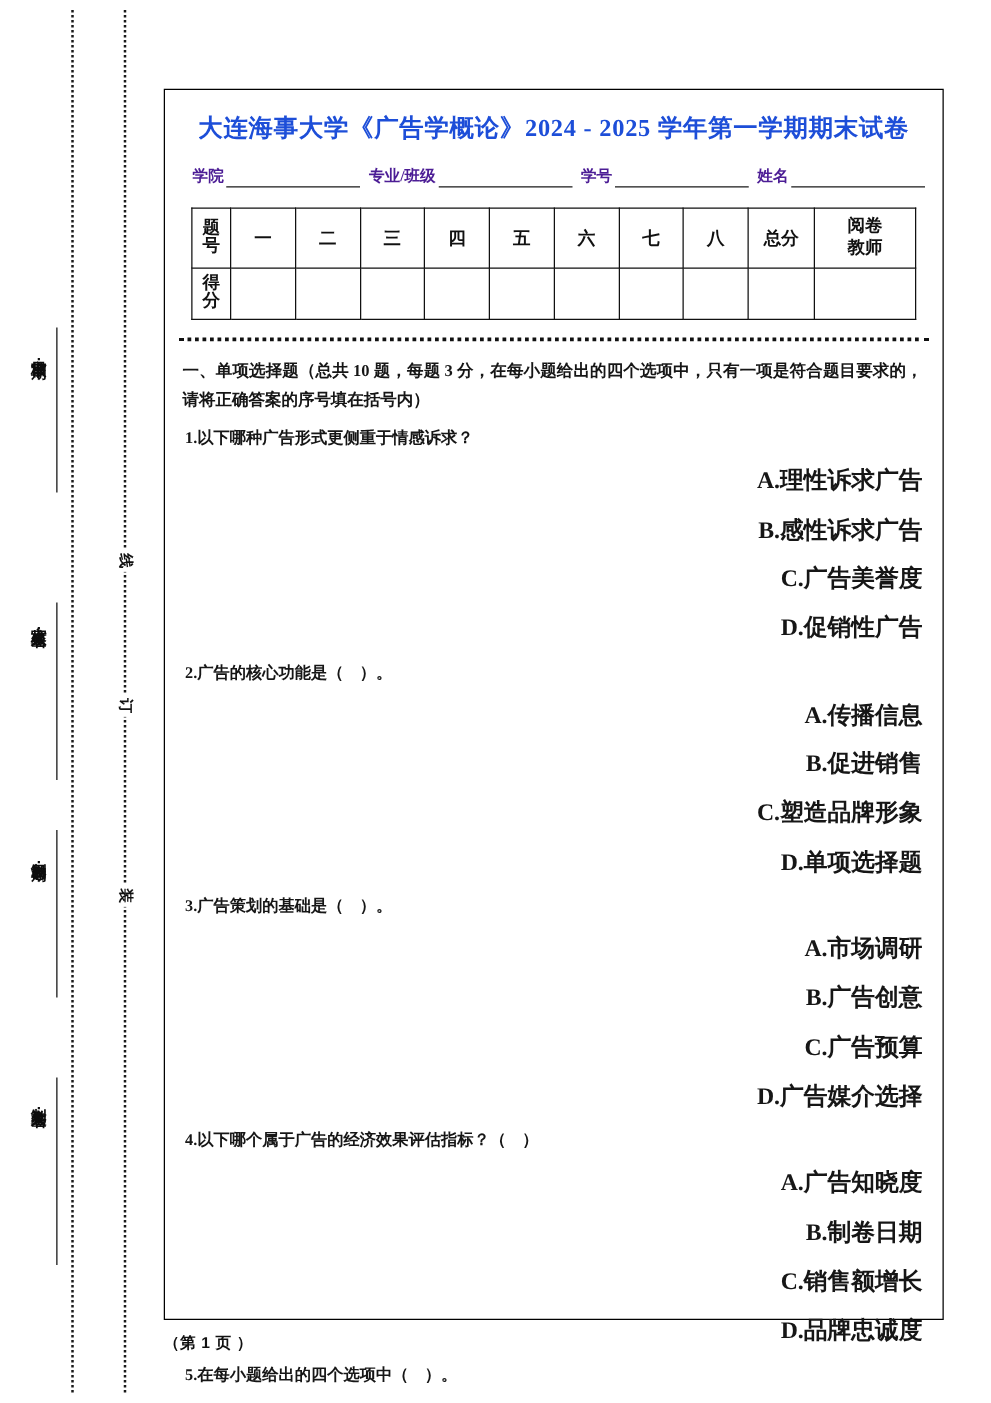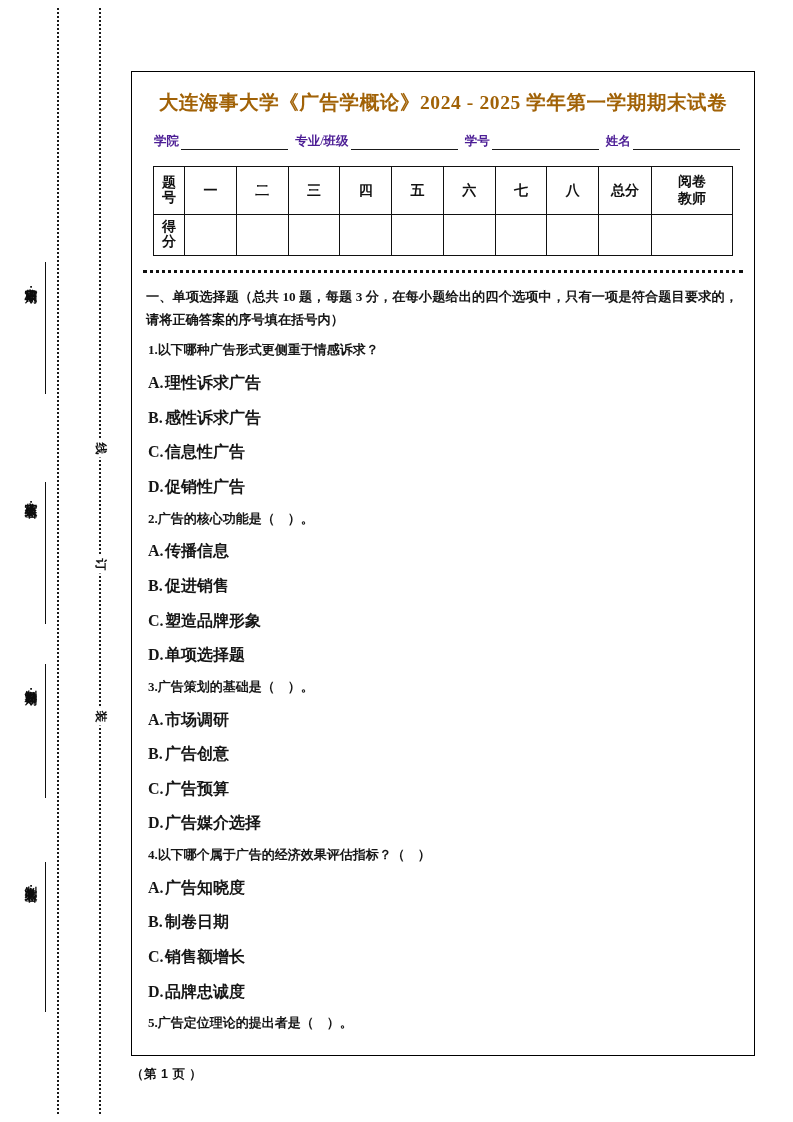--- a/index.html
+++ b/index.html
@@ -84,21 +84,21 @@
   }
 
   .title {
     margin: 17px 10px 0 10px;
     text-align: center;
     font-family: "Liberation Serif", "DejaVu Serif", serif;
     font-weight: bold;
     font-size: 19.5px;
     letter-spacing: 0.6px;
     white-space: nowrap;
-    color: #a16207;
+    color: #1d4ed8;
   }
 
   .idline {
     margin: 17px 14px 0 22px;
     display: flex;
     align-items: flex-end;
     font-size: 12.5px;
     font-weight: bold;
     font-family: "Liberation Serif", "DejaVu Serif", serif;
     color: #4c1d95;
@@ -165,24 +165,25 @@
     text-align: justify;
     margin-bottom: 6px;
   }
   .qstem {
     font-size: 13px;
     font-weight: bold;
     line-height: 1.6;
     margin: 9px 0 0 2px;
   }
   .opt {
-    font-size: 16px;
+    font-size: 19px;
     font-weight: bold;
     line-height: 1.6;
     margin: 9px 0 0 2px;
+    text-align: right;
   }
   .opt .opt-key { display: inline-block; min-width: 17px; }
 
   
   .footer {
     position: absolute;
     left: 131px;
     top: 1066px;
     width: 624px;
     text-align: left;
@@ -280,21 +281,21 @@
     <div class="qstem">
       <span class="opt-key">1.</span><span>以下哪种广告形式更侧重于情感诉求？</span>
     </div>
     <div class="opt">
       <span class="opt-key">A.</span><span>理性诉求广告</span>
     </div>
     <div class="opt">
       <span class="opt-key">B.</span><span>感性诉求广告</span>
     </div>
     <div class="opt">
-      <span class="opt-key">C.</span><span>信息性广告</span>
+      <span class="opt-key">C.</span><span>广告美誉度</span>
     </div>
     <div class="opt">
       <span class="opt-key">D.</span><span>促销性广告</span>
     </div>
 
     <div class="qstem">
       <span class="opt-key">2.</span><span>广告的核心功能是（　）。</span>
     </div>
     <div class="opt">
       <span class="opt-key">A.</span><span>传播信息</span>
@@ -335,19 +336,19 @@
       <span class="opt-key">B.</span><span>制卷日期</span>
     </div>
     <div class="opt">
       <span class="opt-key">C.</span><span>销售额增长</span>
     </div>
     <div class="opt">
       <span class="opt-key">D.</span><span>品牌忠诚度</span>
     </div>
 
     <div class="qstem">
-      <span class="opt-key">5.</span><span>广告定位理论的提出者是（　）。</span>
+      <span class="opt-key">5.</span><span>在每小题给出的四个选项中（　）。</span>
     </div>
 
   </div>
 </div>
 
 <div class="footer">（第 1 页 ）</div>
 
 </body></html>

